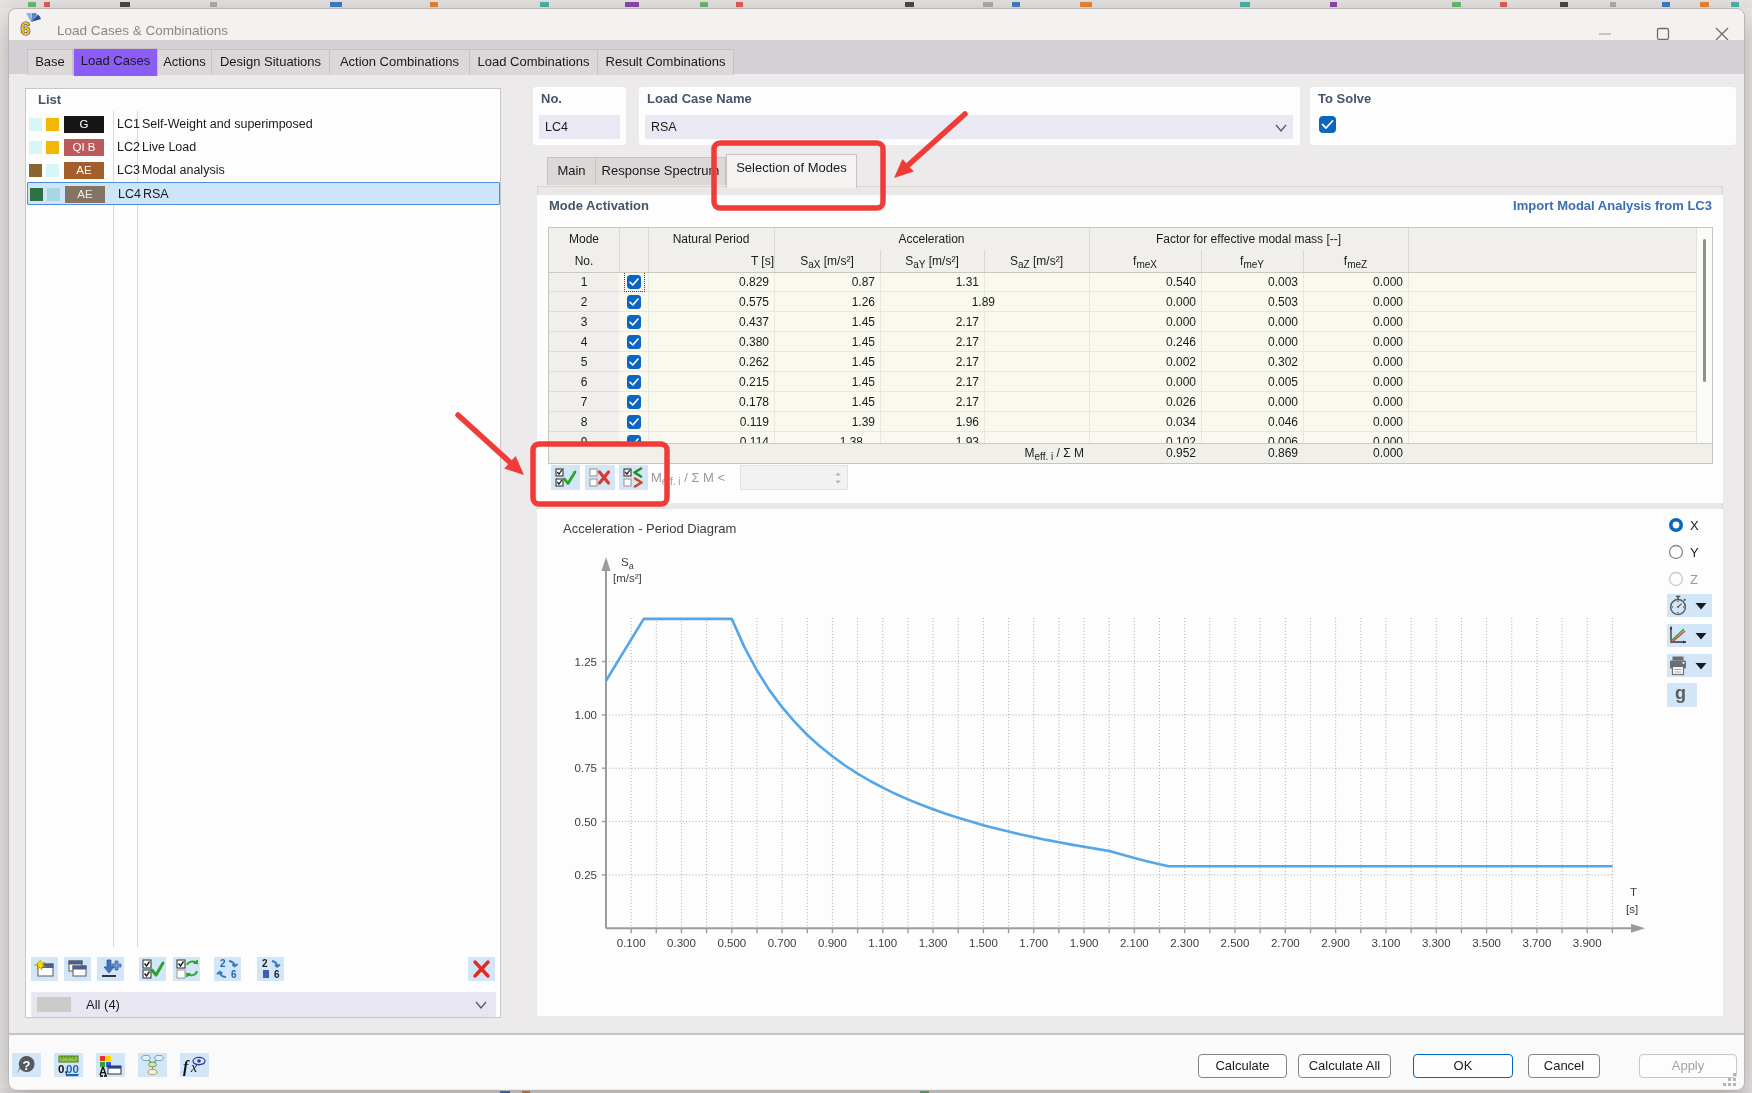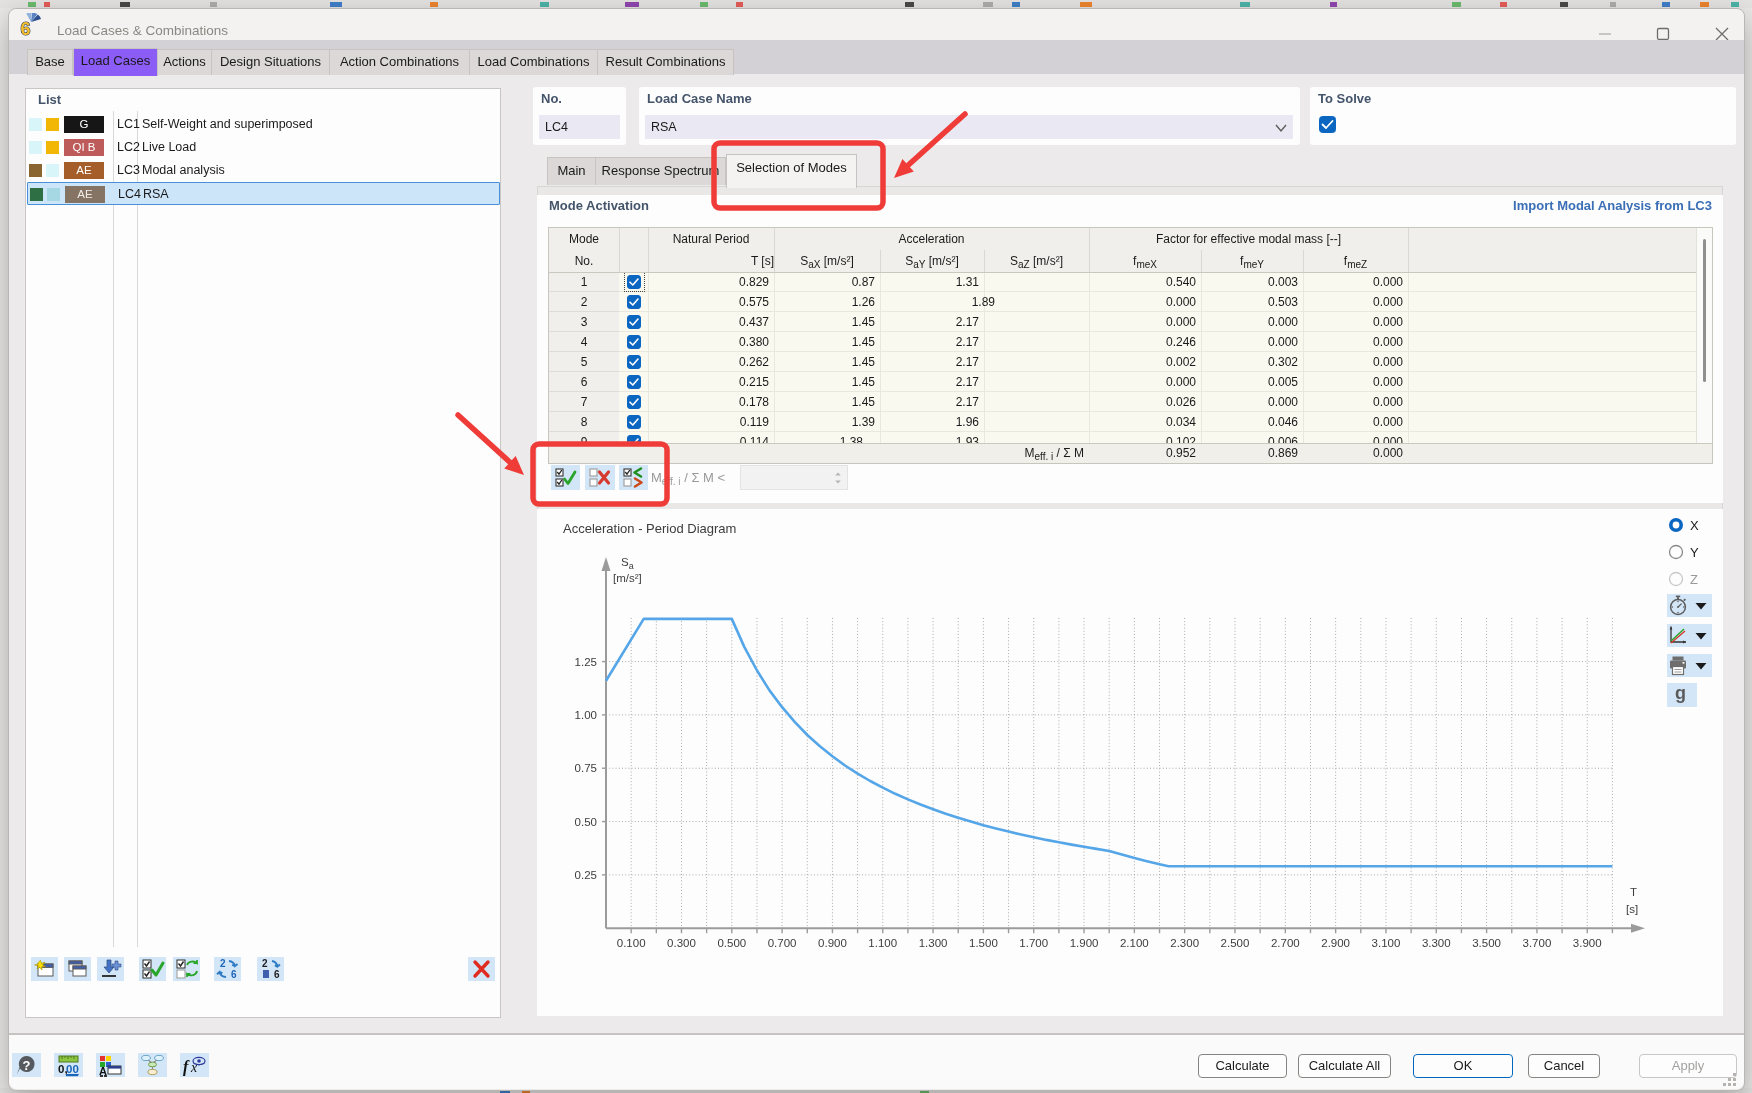--- a/index.html
+++ b/index.html
@@ -225,20 +225,27 @@
         </span>
       </div>
       <div class="abs icbtn" style="left: 442px; top: 868px; width: 27px; height: 24px;">
         <span style="position: absolute; left: 0px; top: 0px;">
           <svg width="27" height="24" viewBox="0 0 27 24">
             <path d="M7 5 L20 19 M20 5 L7 19" stroke="#e02b20" stroke-width="3.4" stroke-linecap="round"></path>
           </svg>
         </span>
       </div>
     </div>
+  <div class="abs" id="list-filter" style="left:5px;top:903px;width:465px;height:25px;background:#e7e6f1;border-radius:2px;">
+    <div class="abs" style="left:6px;top:5px;width:34px;height:15px;background:#cdcbca;"></div>
+    <span class="abs" style="left:55px;top:5px;font-size:13px;">All (4)</span>
+    <svg class="abs" style="left:444px;top:8px;" width="12" height="10">
+      <path d="M1 2 L6 8 L11 2" stroke="#5f5d5c" stroke-width="1.4" fill="none"></path>
+      </svg>
+  </div>
 </div>
 
 <div class="abs panel" id="box-no" style="left:533px;top:87px;width:93px;height:58px;border-radius:3px;">
   <span class="abs grouplabel" style="left:8px;top:4px;">No.</span>
   <div class="abs inputbox" style="left:6px;top:28px;width:81px;height:24px;">
     <span class="abs" style="left:6px;top:5px;">LC4</span>
   </div>
 </div>
 
 <div class="abs panel" id="box-name" style="left:639px;top:87px;width:661px;height:58px;border-radius:3px;">

